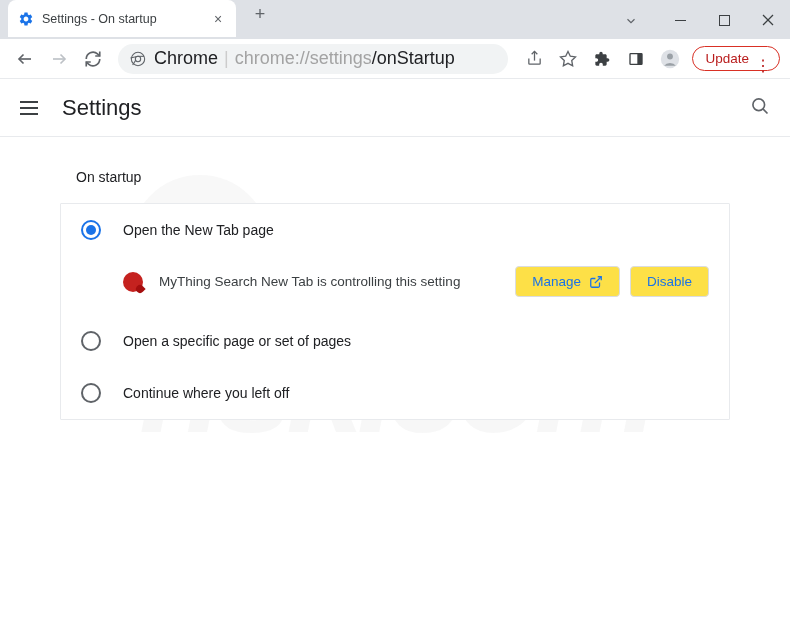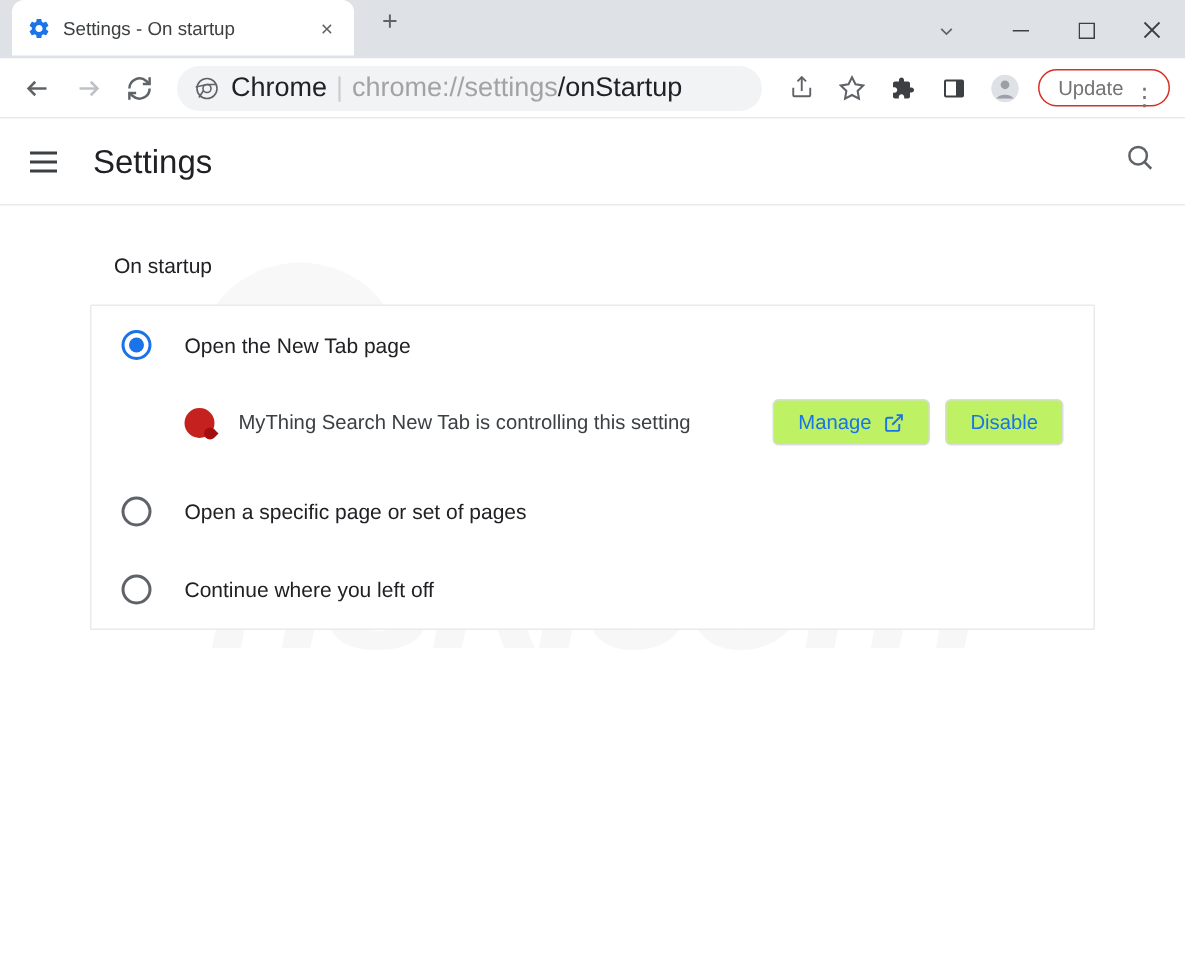--- a/index.html
+++ b/index.html
@@ -183,21 +183,21 @@
       color: #5f6368;
       cursor: pointer;
     }
     .update-btn {
       border: 1px solid #d93025;
       border-radius: 16px;
       padding: 4px 8px 4px 12px;
       display: flex;
       align-items: flex-end;
       gap: 6px;
-      color: #737373;
+      color: #b91c1c;
       font-size: 13.5px;
       cursor: pointer;
       margin-left: 4px;
     }
     .update-dots {
       letter-spacing: 0;
       line-height: 0;
       font-size: 16px;
     }
     
@@ -313,21 +313,21 @@
       font-size: 13.5px;
       color: #3c4043;
       flex: 1;
     }
     .ext-buttons {
       display: flex;
       gap: 10px;
     }
     .ext-btn {
       border: 1px solid #dadce0;
-      background: #bef264;
+      background: #fde047;
       border-radius: 4px;
       padding: 7px 16px;
       color: #1a73e8;
       font-size: 13.5px;
       font-weight: 500;
       cursor: pointer;
       display: flex;
       align-items: center;
       gap: 8px;
     }

